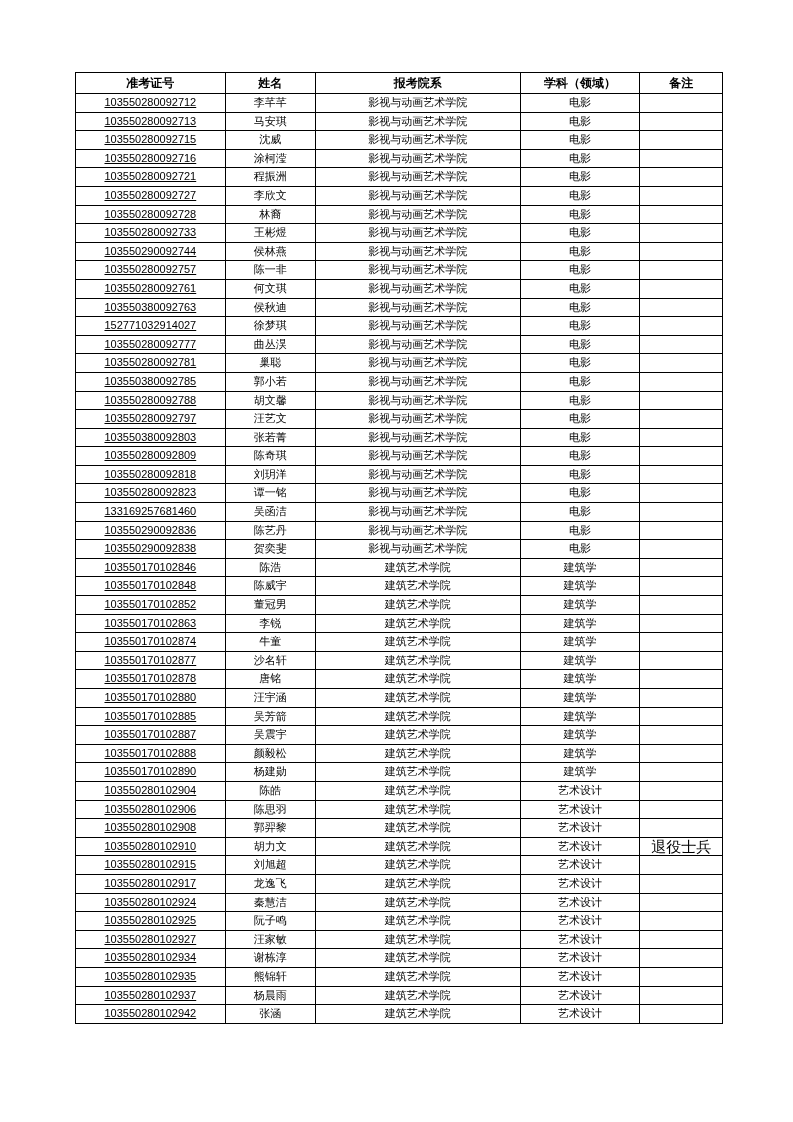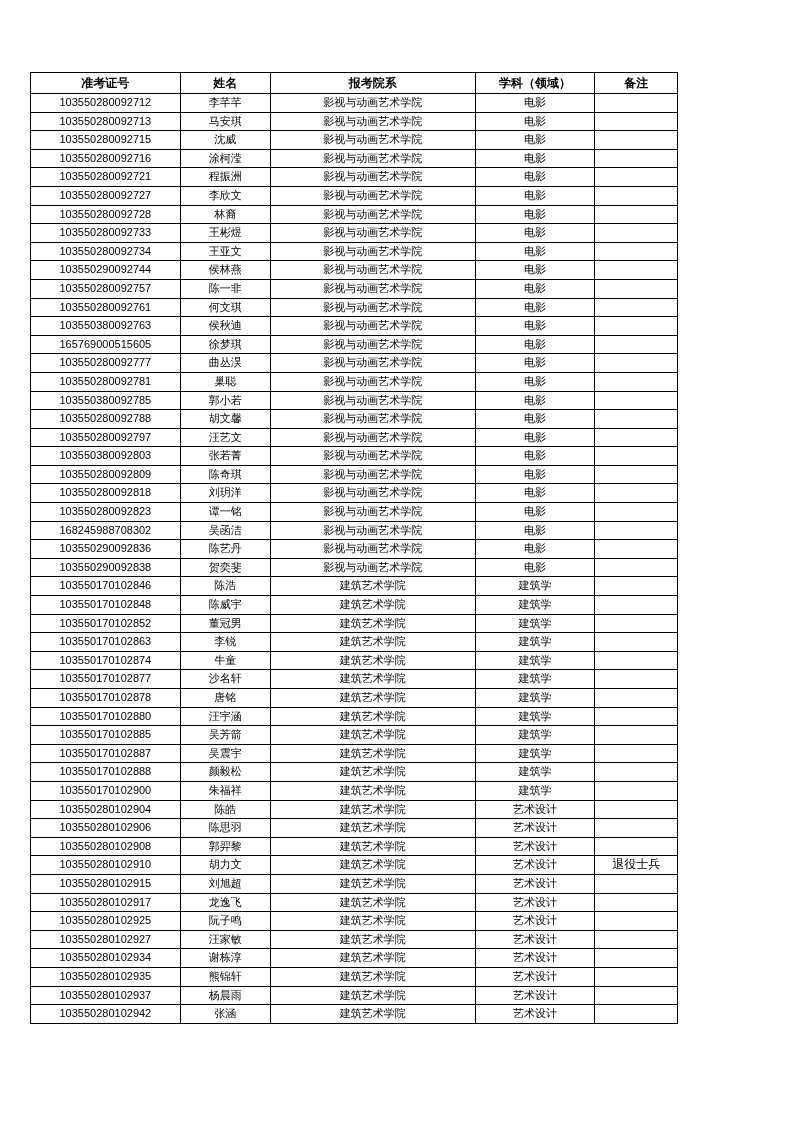--- a/index.html
+++ b/index.html
@@ -11,21 +11,21 @@
     width: 793px;
     height: 1122px;
     font-family: "Liberation Sans", sans-serif;
     color: #000000;
   }
   .page {
     position: relative;
     width: 793px;
     height: 1122px;
     box-sizing: border-box;
-    padding: 72px 70px 0 30px;
+    padding: 72px 70px 0 75px;
   }
   table.roster {
     border-collapse: collapse;
     width: 648px;
     table-layout: fixed;
     font-size: 11px;
   }
   table.roster col.c-id    { width: 143px; }
   table.roster col.c-name  { width: 86px; }
   table.roster col.c-dept  { width: 196px; }
@@ -47,23 +47,24 @@
     font-weight: bold;
     font-size: 12px;
     height: 20px;
     line-height: 20px;
   }
   table.roster tbody td {
     font-weight: normal;
   }
   td.cell-id {
     letter-spacing: 0px;
+    text-decoration: underline;
   }
   td.cell-note {
-    font-size: 12px;
+    font-size: 15px;
   }
 </style>
 </head>
 <body>
 
 <div class="page">
   <table class="roster">
     <colgroup>
       <col class="c-id">
       <col class="c-name">
@@ -131,27 +132,20 @@
           <td class="cell-note"></td>
         </tr>
         <tr>
           <td class="cell-id">103550280092733</td>
           <td class="cell-name">王彬煜</td>
           <td class="cell-dept">影视与动画艺术学院</td>
           <td class="cell-major">电影</td>
           <td class="cell-note"></td>
         </tr>
         <tr>
-          <td class="cell-id">103550280092734</td>
-          <td class="cell-name">王亚文</td>
-          <td class="cell-dept">影视与动画艺术学院</td>
-          <td class="cell-major">电影</td>
-          <td class="cell-note"></td>
-        </tr>
-        <tr>
           <td class="cell-id">103550290092744</td>
           <td class="cell-name">侯林燕</td>
           <td class="cell-dept">影视与动画艺术学院</td>
           <td class="cell-major">电影</td>
           <td class="cell-note"></td>
         </tr>
         <tr>
           <td class="cell-id">103550280092757</td>
           <td class="cell-name">陈一非</td>
           <td class="cell-dept">影视与动画艺术学院</td>
@@ -166,21 +160,21 @@
           <td class="cell-note"></td>
         </tr>
         <tr>
           <td class="cell-id">103550380092763</td>
           <td class="cell-name">侯秋迪</td>
           <td class="cell-dept">影视与动画艺术学院</td>
           <td class="cell-major">电影</td>
           <td class="cell-note"></td>
         </tr>
         <tr>
-          <td class="cell-id">165769000515605</td>
+          <td class="cell-id">152771032914027</td>
           <td class="cell-name">徐梦琪</td>
           <td class="cell-dept">影视与动画艺术学院</td>
           <td class="cell-major">电影</td>
           <td class="cell-note"></td>
         </tr>
         <tr>
           <td class="cell-id">103550280092777</td>
           <td class="cell-name">曲丛淏</td>
           <td class="cell-dept">影视与动画艺术学院</td>
           <td class="cell-major">电影</td>
@@ -236,21 +230,21 @@
           <td class="cell-note"></td>
         </tr>
         <tr>
           <td class="cell-id">103550280092823</td>
           <td class="cell-name">谭一铭</td>
           <td class="cell-dept">影视与动画艺术学院</td>
           <td class="cell-major">电影</td>
           <td class="cell-note"></td>
         </tr>
         <tr>
-          <td class="cell-id">168245988708302</td>
+          <td class="cell-id">133169257681460</td>
           <td class="cell-name">吴函洁</td>
           <td class="cell-dept">影视与动画艺术学院</td>
           <td class="cell-major">电影</td>
           <td class="cell-note"></td>
         </tr>
         <tr>
           <td class="cell-id">103550290092836</td>
           <td class="cell-name">陈艺丹</td>
           <td class="cell-dept">影视与动画艺术学院</td>
           <td class="cell-major">电影</td>
@@ -334,22 +328,22 @@
           <td class="cell-note"></td>
         </tr>
         <tr>
           <td class="cell-id">103550170102888</td>
           <td class="cell-name">颜毅松</td>
           <td class="cell-dept">建筑艺术学院</td>
           <td class="cell-major">建筑学</td>
           <td class="cell-note"></td>
         </tr>
         <tr>
-          <td class="cell-id">103550170102900</td>
-          <td class="cell-name">朱福祥</td>
+          <td class="cell-id">103550170102890</td>
+          <td class="cell-name">杨建勋</td>
           <td class="cell-dept">建筑艺术学院</td>
           <td class="cell-major">建筑学</td>
           <td class="cell-note"></td>
         </tr>
         <tr>
           <td class="cell-id">103550280102904</td>
           <td class="cell-name">陈皓</td>
           <td class="cell-dept">建筑艺术学院</td>
           <td class="cell-major">艺术设计</td>
           <td class="cell-note"></td>
@@ -378,20 +372,27 @@
         <tr>
           <td class="cell-id">103550280102915</td>
           <td class="cell-name">刘旭超</td>
           <td class="cell-dept">建筑艺术学院</td>
           <td class="cell-major">艺术设计</td>
           <td class="cell-note"></td>
         </tr>
         <tr>
           <td class="cell-id">103550280102917</td>
           <td class="cell-name">龙逸飞</td>
+          <td class="cell-dept">建筑艺术学院</td>
+          <td class="cell-major">艺术设计</td>
+          <td class="cell-note"></td>
+        </tr>
+        <tr>
+          <td class="cell-id">103550280102924</td>
+          <td class="cell-name">秦慧洁</td>
           <td class="cell-dept">建筑艺术学院</td>
           <td class="cell-major">艺术设计</td>
           <td class="cell-note"></td>
         </tr>
         <tr>
           <td class="cell-id">103550280102925</td>
           <td class="cell-name">阮子鸣</td>
           <td class="cell-dept">建筑艺术学院</td>
           <td class="cell-major">艺术设计</td>
           <td class="cell-note"></td>

